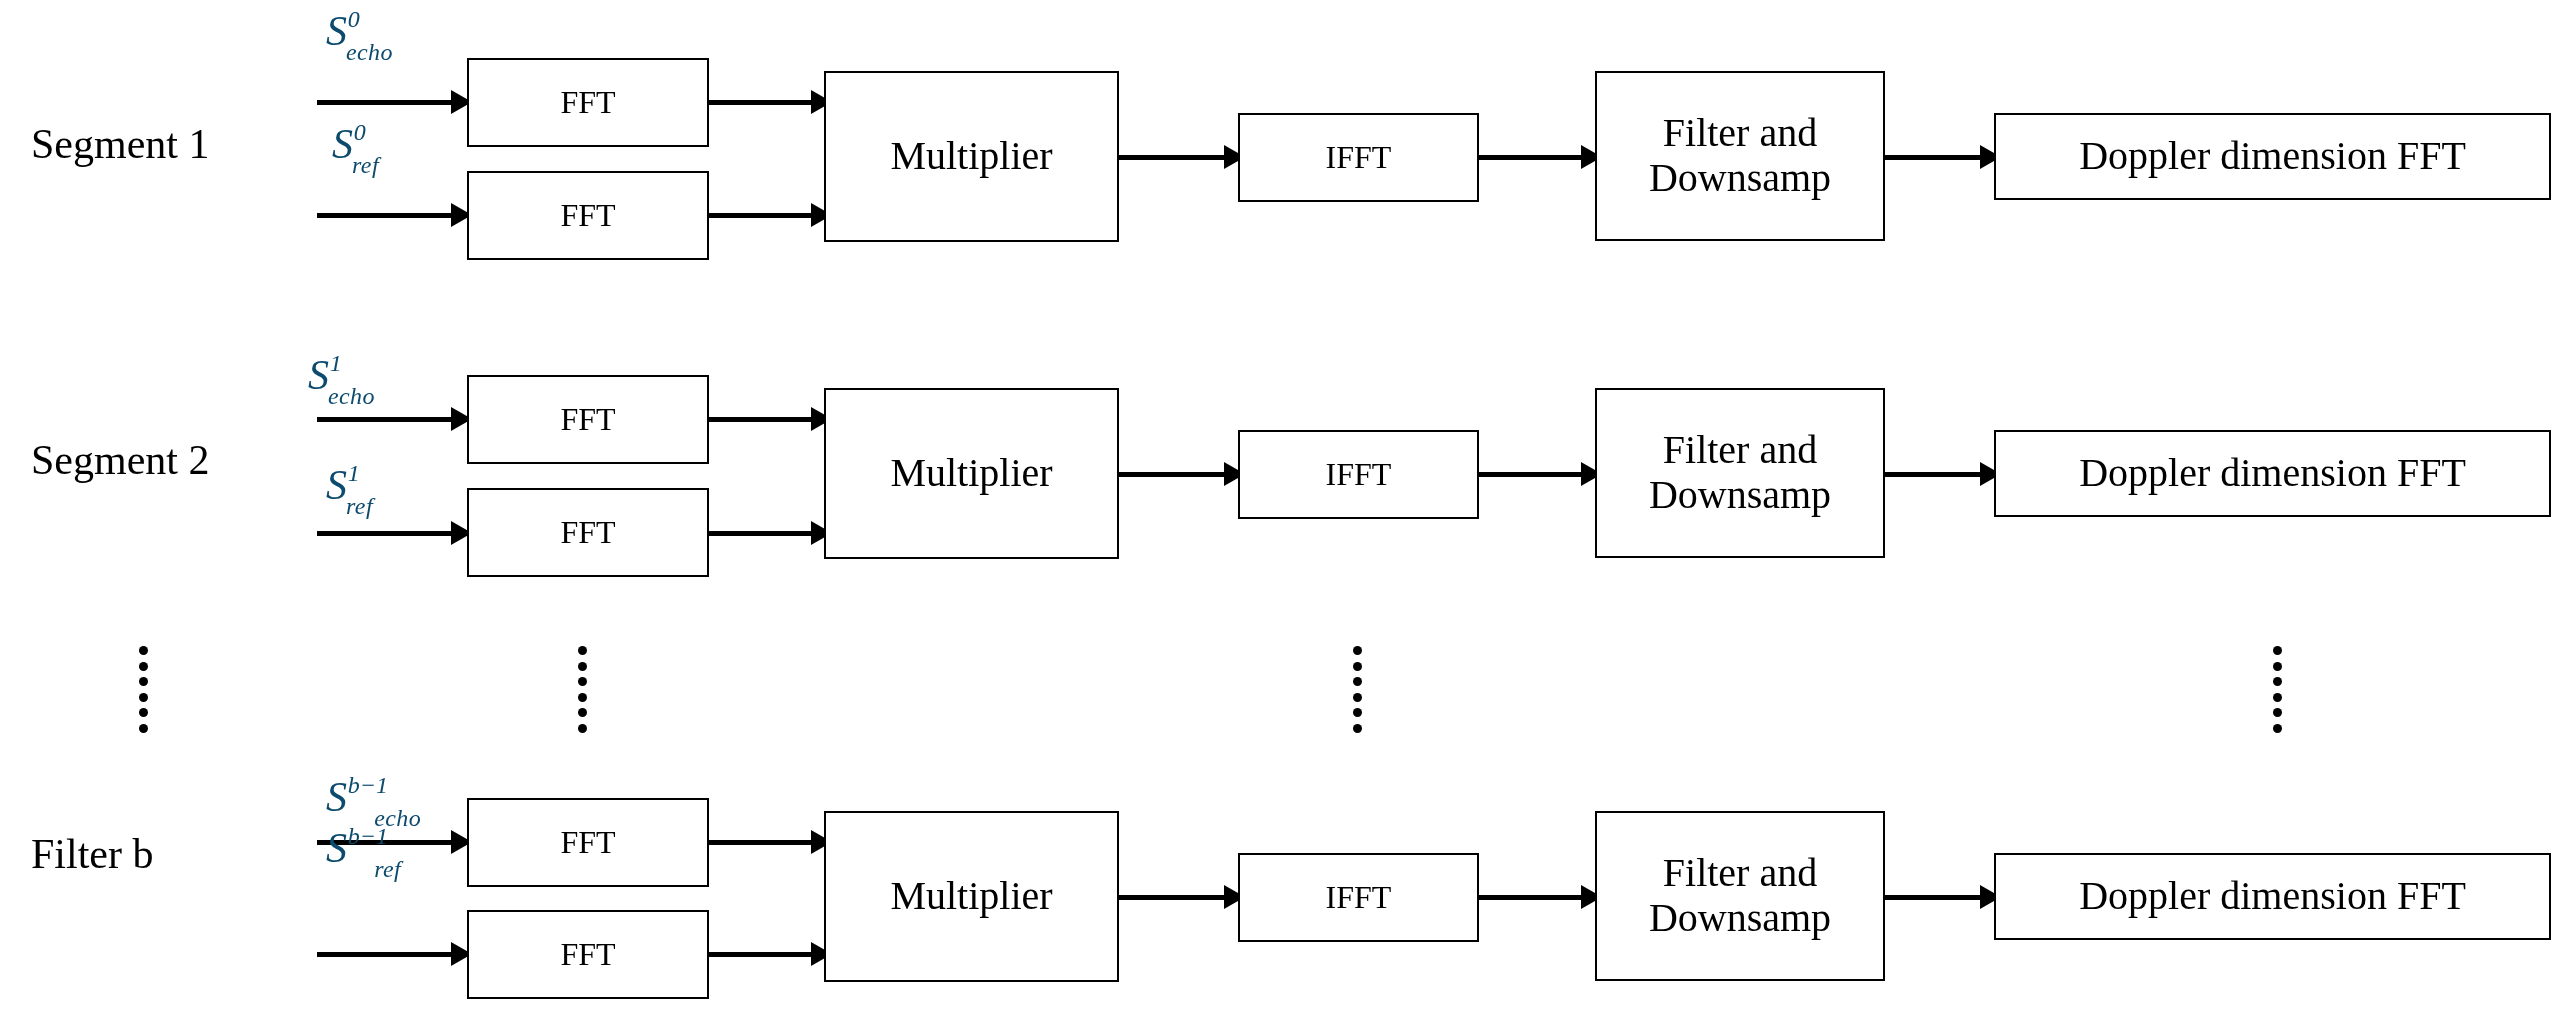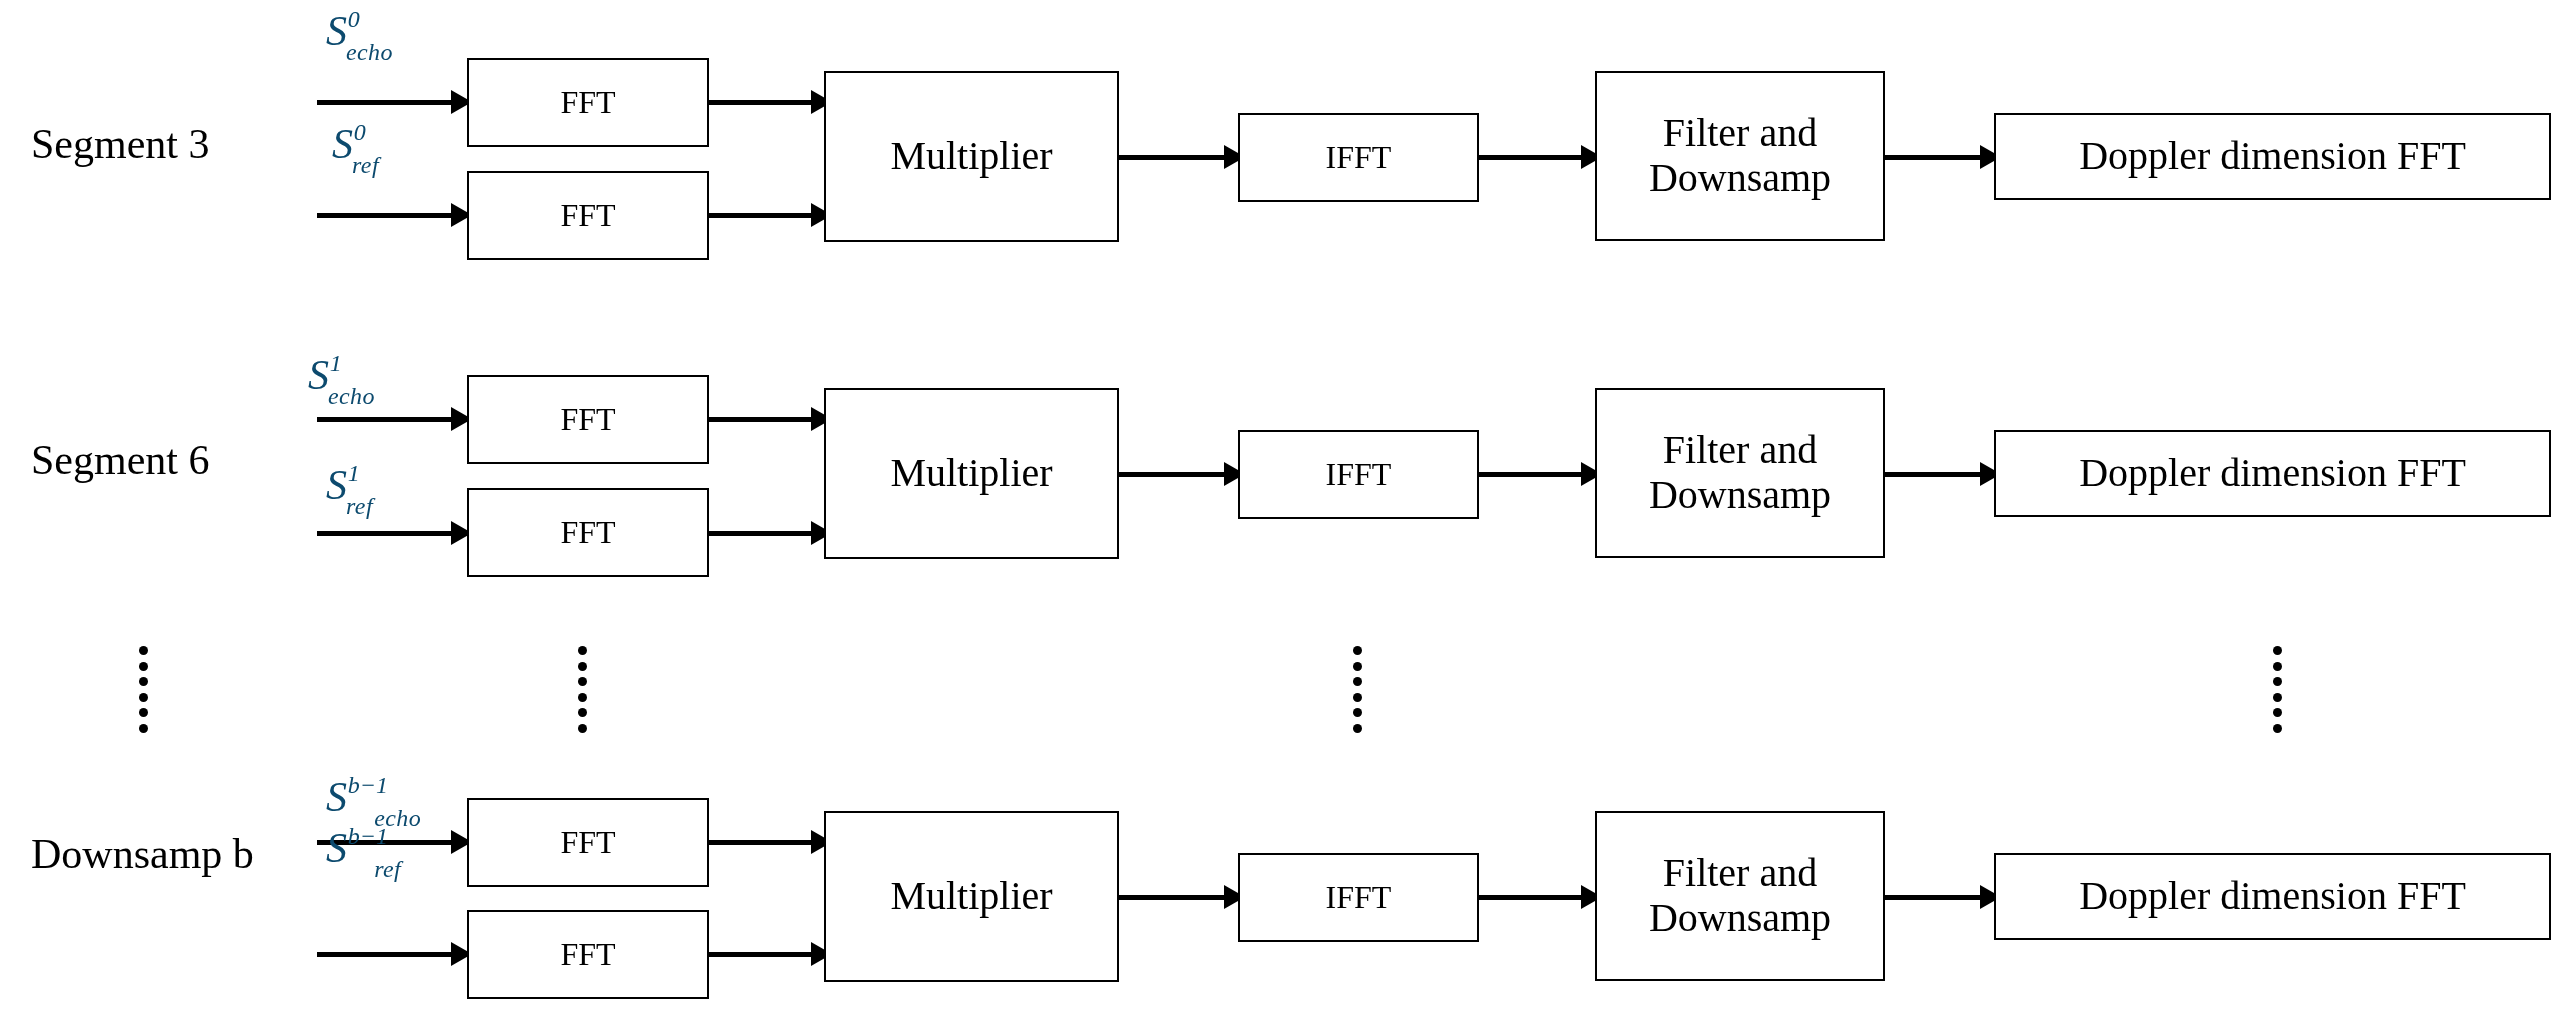--- a/index.html
+++ b/index.html
@@ -116,21 +116,21 @@
     height: 9px;
     border-radius: 50%;
     background: #000000;
   }
 </style>
 </head>
 <body>
 
 <div id="canvas">
 
-  <div class="segment-label" style="left:31px; top:120px;">Segment 3</div>
+  <div class="segment-label" style="left:31px; top:120px;">Segment 1</div>
 
   <div class="signal-label" style="left:326px; top:9.7px;">
     <span class="base">S</span><span class="sup">0</span><span class="sub">echo</span>
   </div>
   <div class="arrow" style="left:317px; top:100px; width:152px;"></div>
 
   <div class="signal-label" style="left:332px; top:123px;">
     <span class="base">S</span><span class="sup">0</span><span class="sub">ref</span>
   </div>
   <div class="arrow" style="left:317px; top:213px; width:152px;"></div>
@@ -161,21 +161,21 @@
     <span class="box-text">Filter and
 Downsamp</span>
   </div>
 
   <div class="arrow" style="left:1885px; top:155px; width:113px;"></div>
 
   <div class="box wide" style="left:1994px; top:113px; width:557px; height:87px;">
     <span class="box-text">Doppler dimension FFT</span>
   </div>
 
-  <div class="segment-label" style="left:31px; top:436px;">Segment 6</div>
+  <div class="segment-label" style="left:31px; top:436px;">Segment 2</div>
 
   <div class="signal-label" style="left:308px; top:354px;">
     <span class="base">S</span><span class="sup">1</span><span class="sub">echo</span>
   </div>
   <div class="arrow" style="left:317px; top:417px; width:152px;"></div>
 
   <div class="signal-label" style="left:326px; top:464px;">
     <span class="base">S</span><span class="sup">1</span><span class="sub">ref</span>
   </div>
   <div class="arrow" style="left:317px; top:531px; width:152px;"></div>
@@ -239,21 +239,21 @@
   </div>
   <div class="dots" style="left:2273px; top:646px; width:9.7px; height:87px;">
     <span class="dot"></span>
     <span class="dot"></span>
     <span class="dot"></span>
     <span class="dot"></span>
     <span class="dot"></span>
     <span class="dot"></span>
   </div>
 
-  <div class="segment-label" style="left:31px; top:830px;">Downsamp b</div>
+  <div class="segment-label" style="left:31px; top:830px;">Filter b</div>
 
   <div class="signal-label" style="left:326px; top:776px;">
     <span class="base">S</span><span class="sup">b−1</span><span class="sub">echo</span>
   </div>
   <div class="arrow" style="left:317px; top:840px; width:152px;"></div>
 
   <div class="signal-label" style="left:326px; top:827px;">
     <span class="base">S</span><span class="sup">b−1</span><span class="sub">ref</span>
   </div>
   <div class="arrow" style="left:317px; top:952px; width:152px;"></div>

